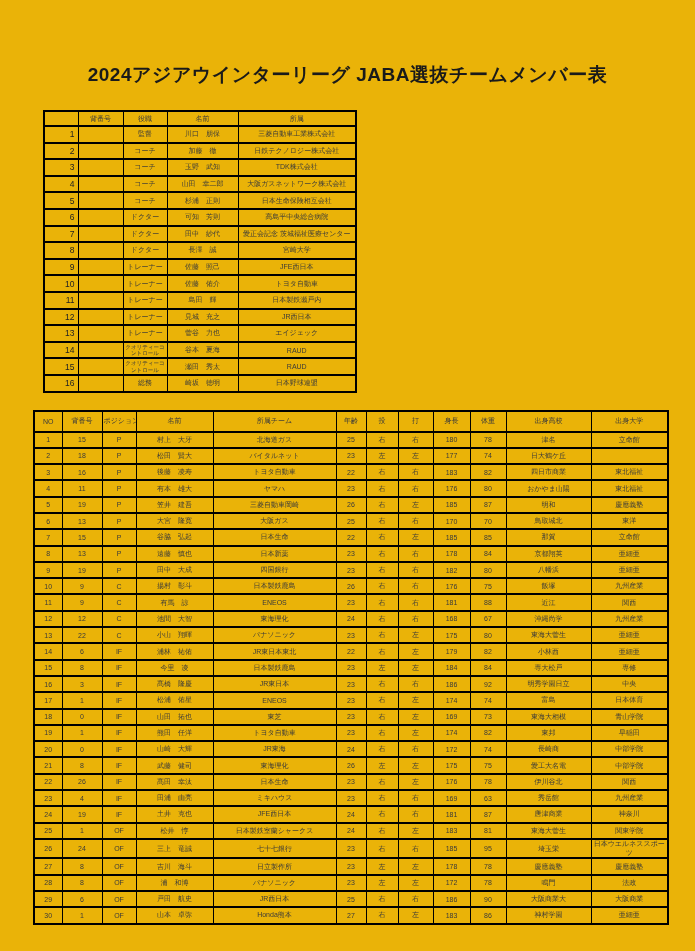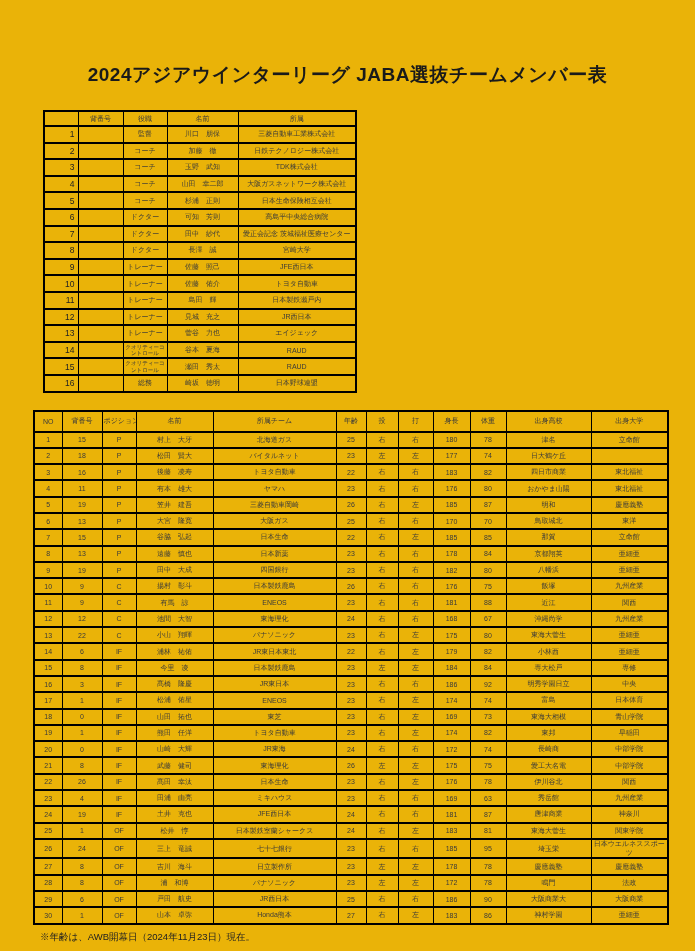--- a/index.html
+++ b/index.html
@@ -624,15 +624,14 @@
           <td>右</td>
           <td>左</td>
           <td>183</td>
           <td>86</td>
           <td>神村学園</td>
           <td>亜細亜</td>
         </tr>
       </tbody>
     </table>
 
-  <div class="footnote">※年齢は、AWB開幕日（2024年11月23日）現在。</div>
 
 </div>
 
 </body></html>

